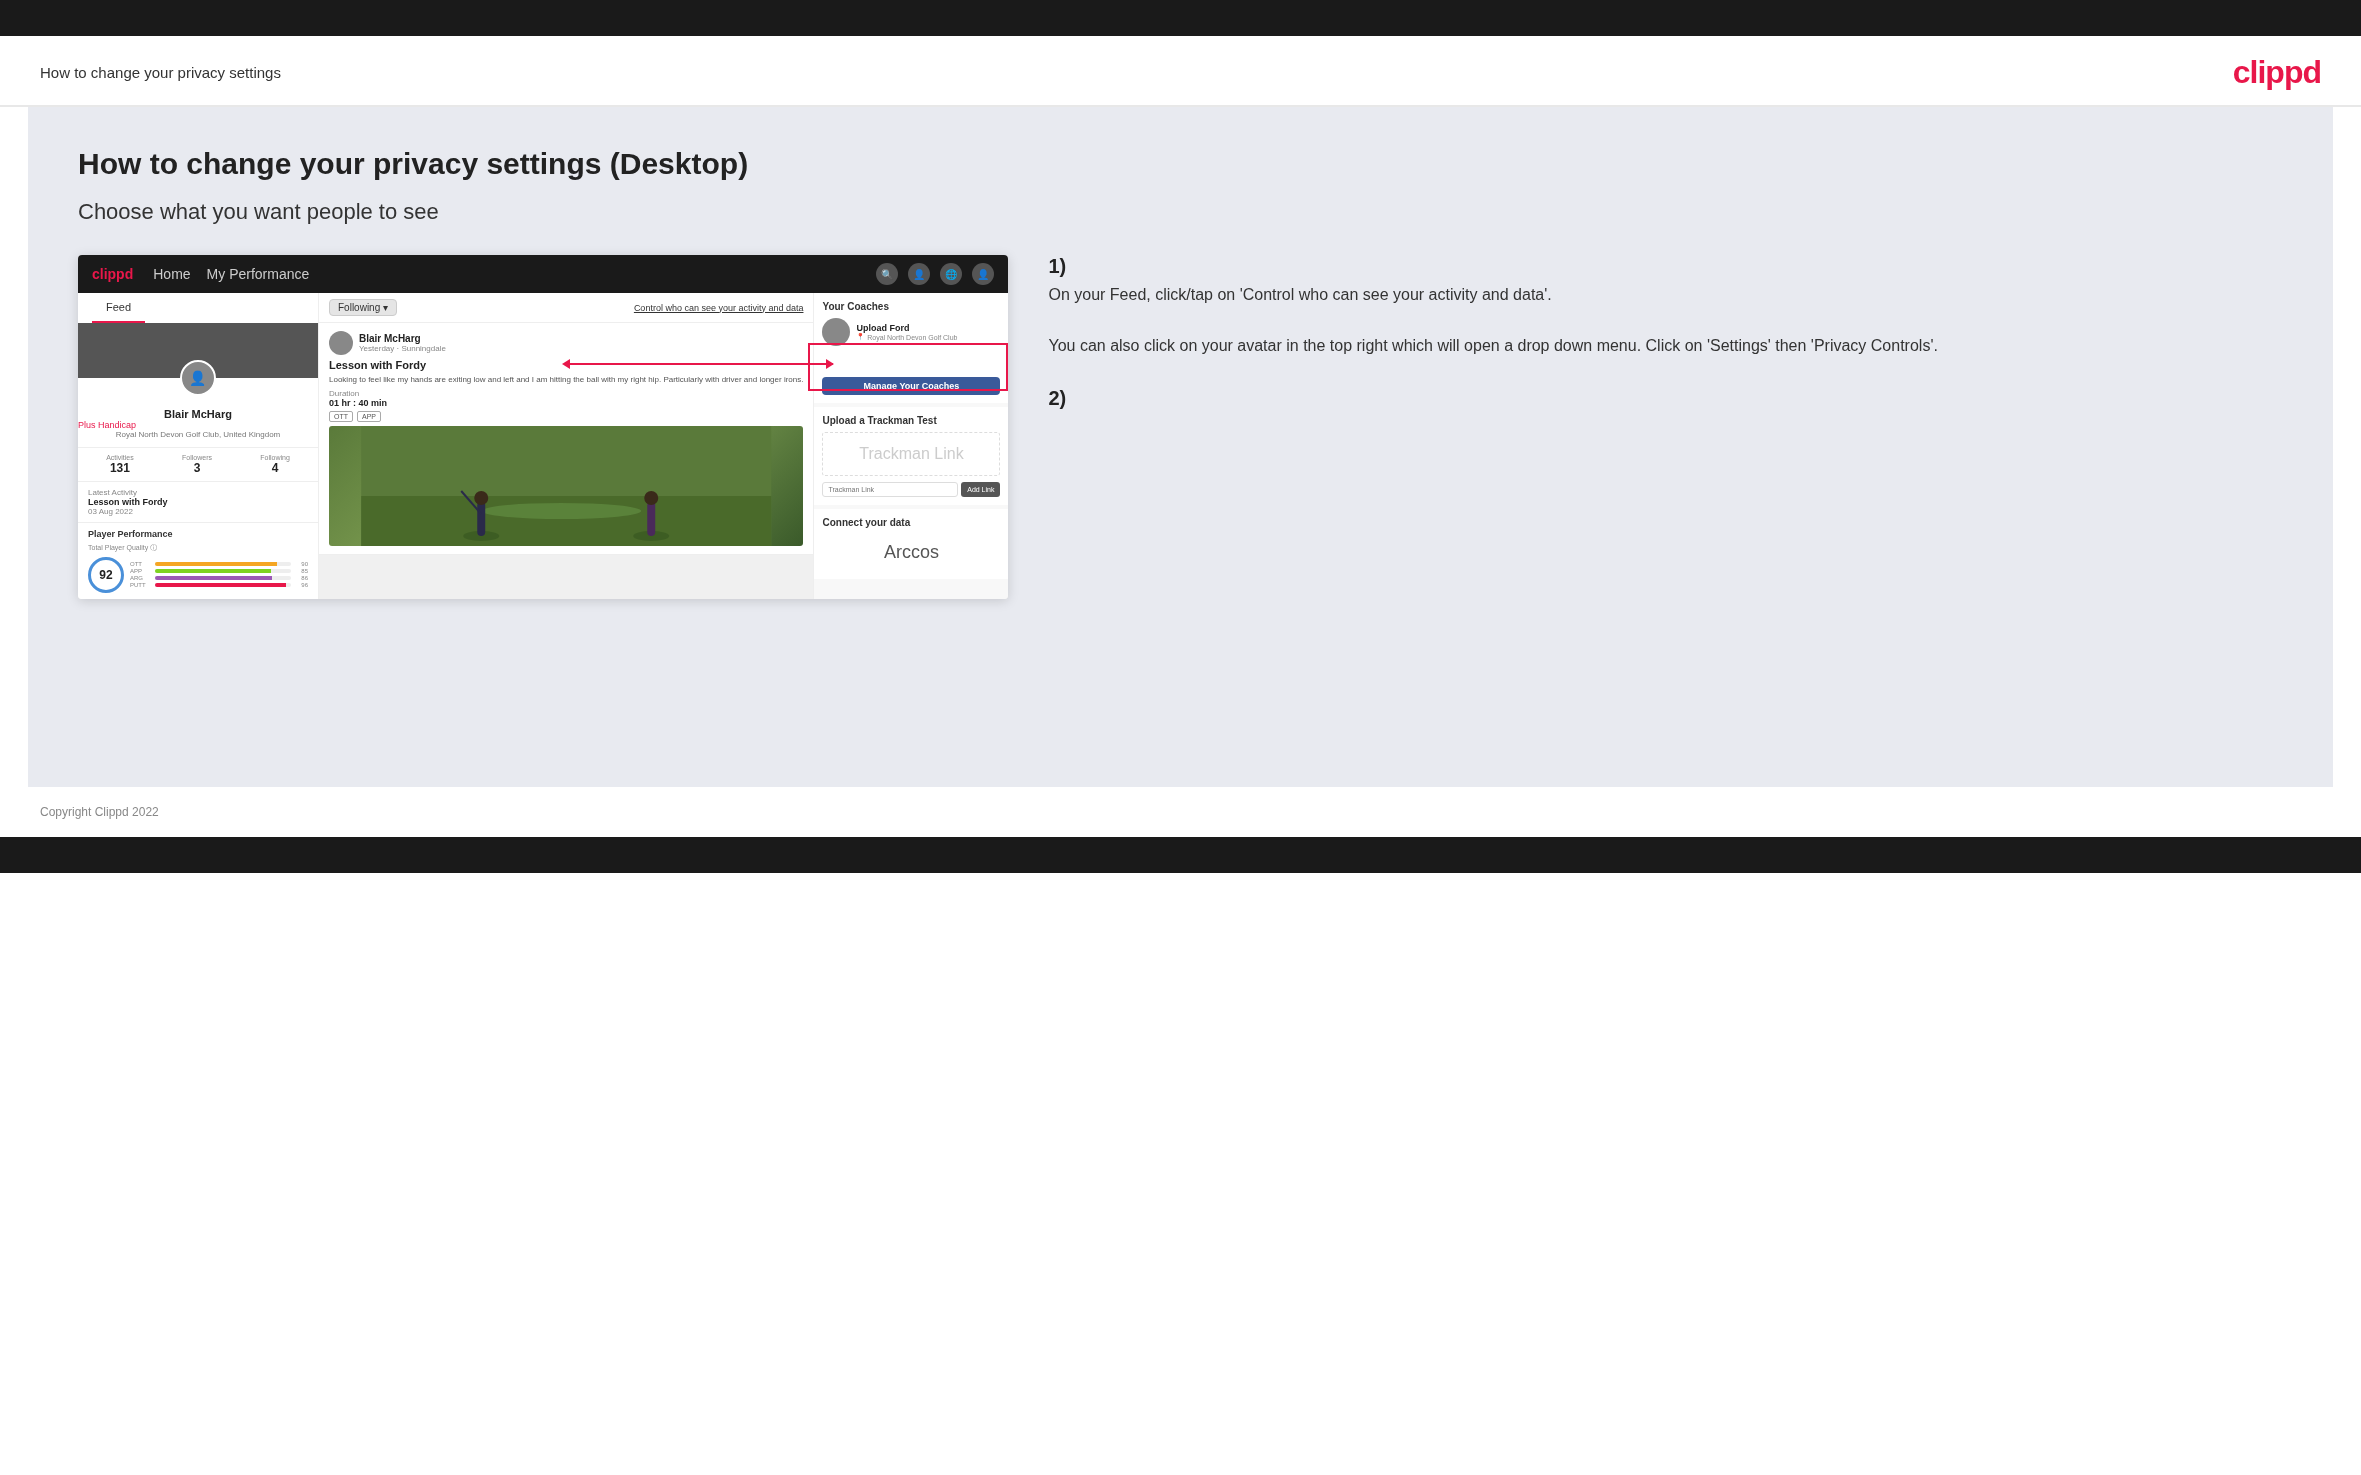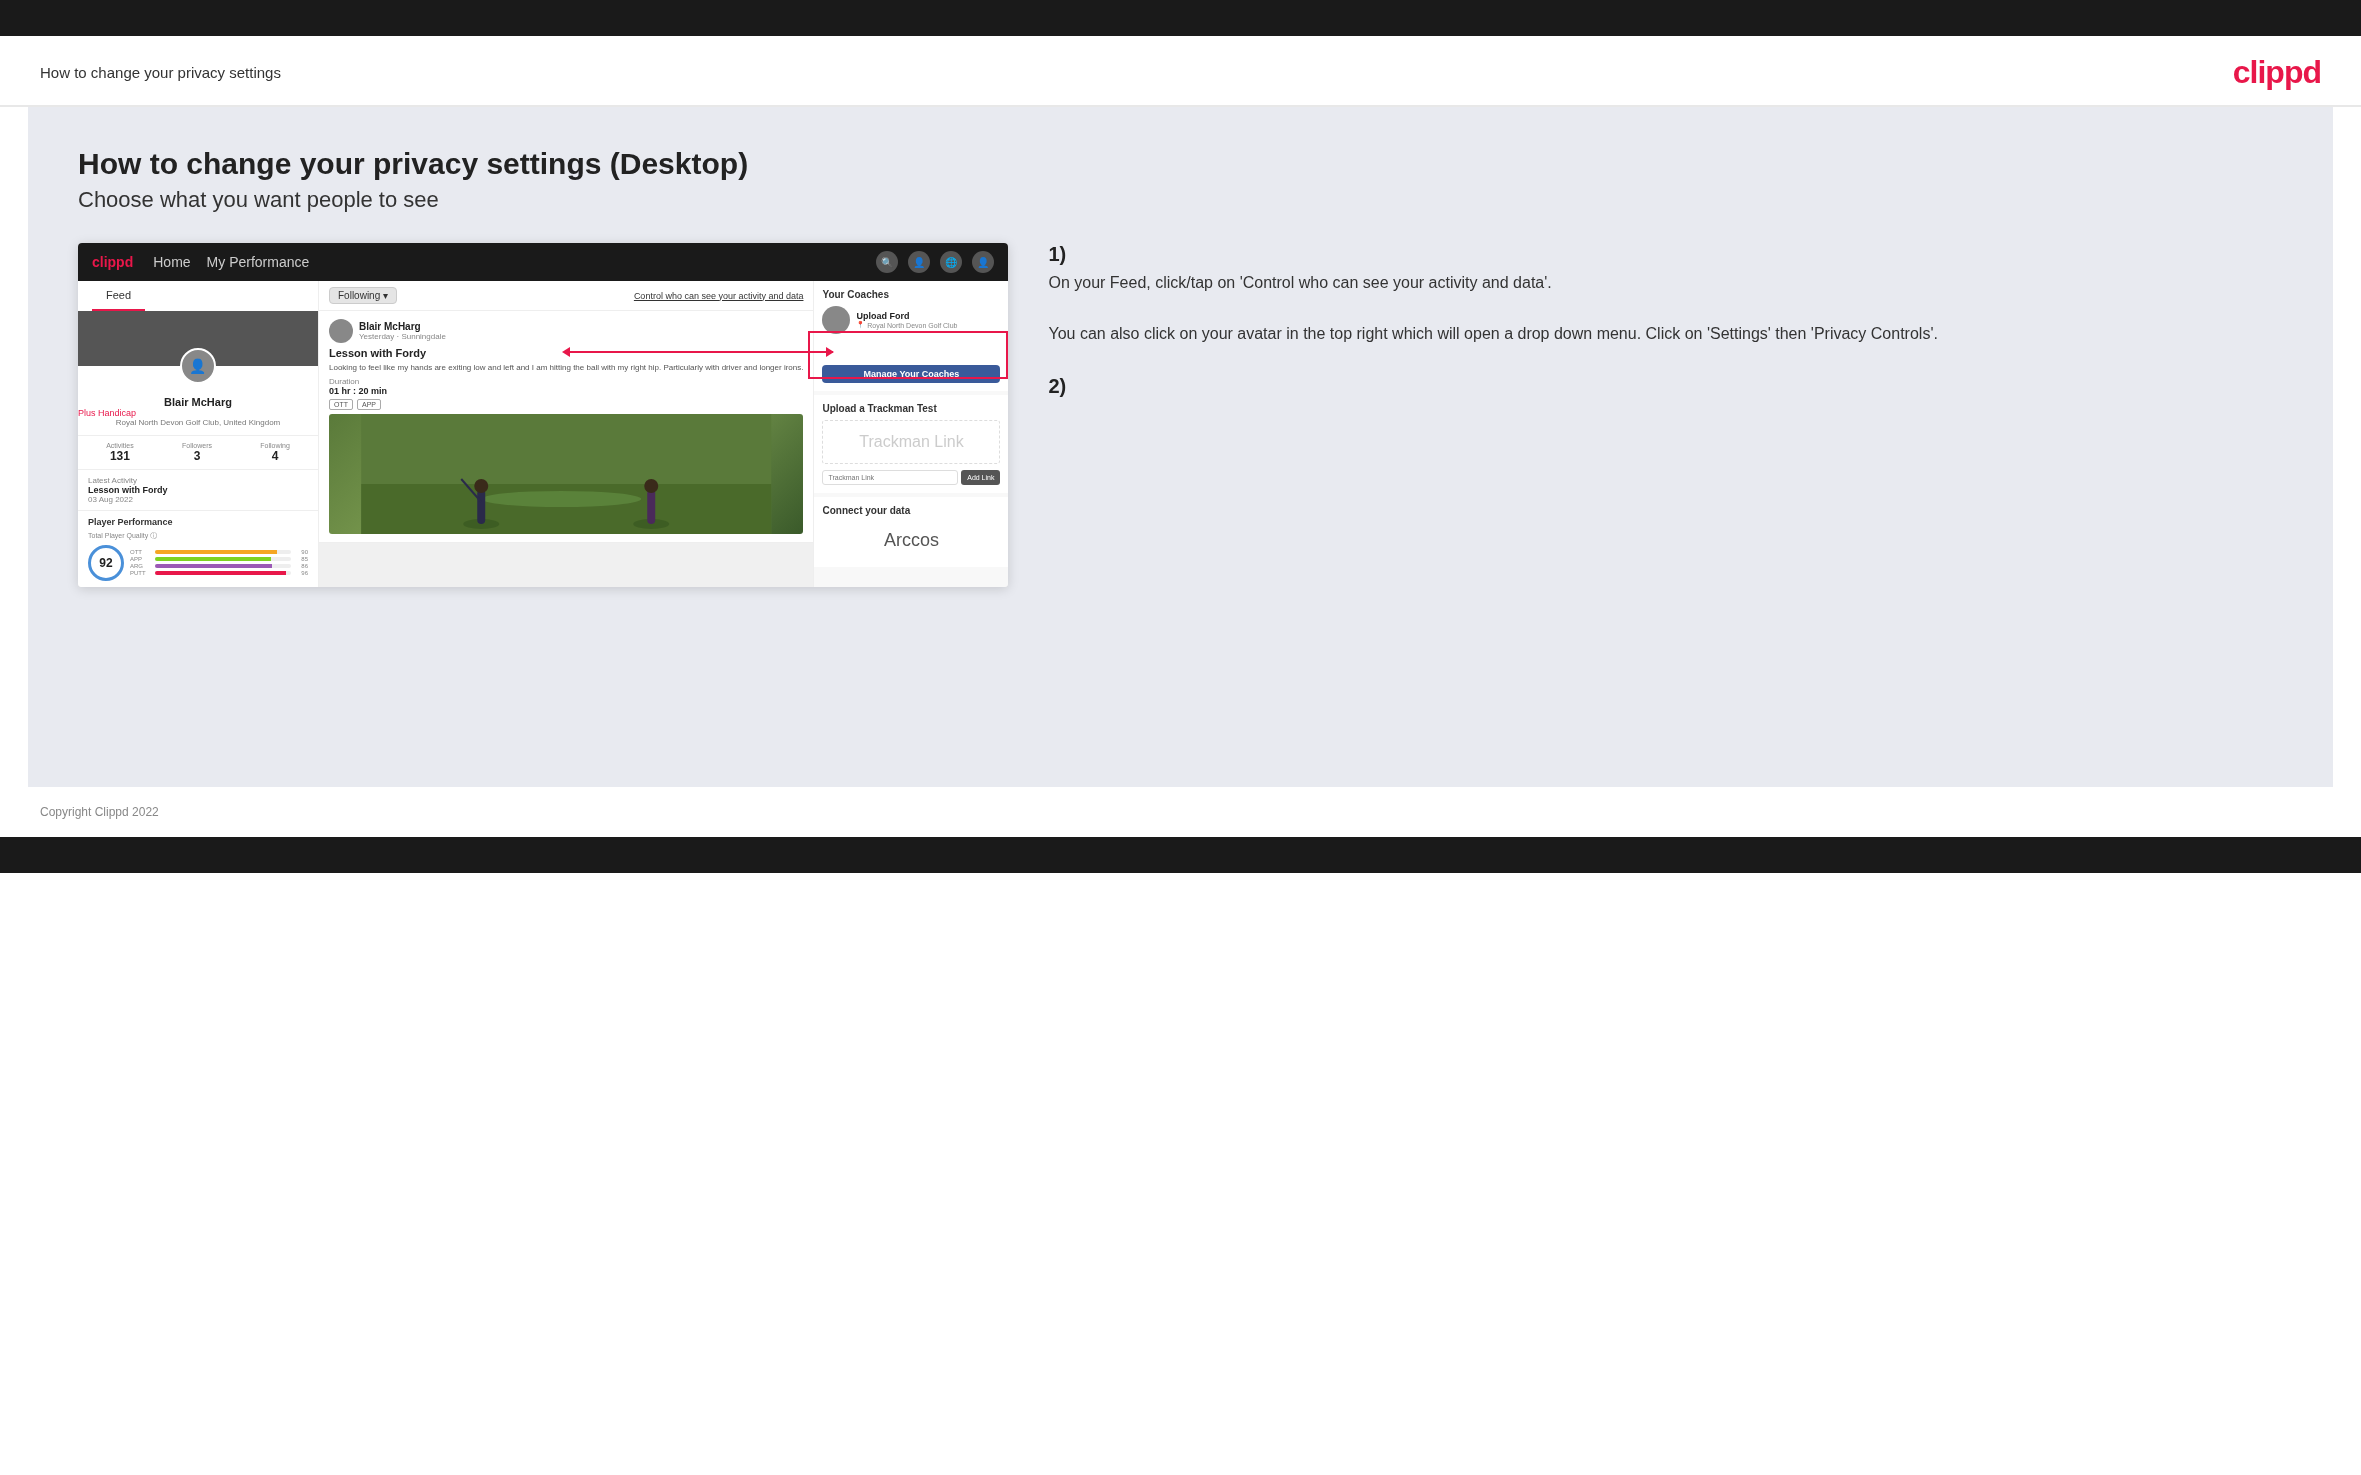--- a/index.html
+++ b/index.html
@@ -42,21 +42,21 @@
       background: #e8eaf0;
       margin: 0 28px;
       padding: 40px 50px 50px 50px;
       min-height: 680px;
     }
 
     .page-title {
       font-size: 30px;
       font-weight: 700;
       color: #222;
-      margin-bottom: 6px;
+      margin-bottom: 18px;
     }
     .page-subtitle {
       font-size: 22px;
       font-weight: 400;
       color: #333;
       margin-bottom: 30px;
     }
 
     
     .content-cols {
@@ -659,21 +659,21 @@
             <div class="feed-post">
               <div class="post-user">
                 <div class="post-avatar"></div>
                 <div>
                   <div class="post-name">Blair McHarg</div>
                   <div class="post-meta">Yesterday · Sunningdale</div>
                 </div>
               </div>
               <div class="post-title">Lesson with Fordy</div>
               <div class="post-body">Looking to feel like my hands are exiting low and left and I am hitting the ball with my right hip. Particularly with driver and longer irons.</div>
-              <div class="post-duration">Duration<br><span>01 hr : 20 min</span></div>
+              <div class="post-duration">Duration<br><span>01 hr : 40 min</span></div>
               <div class="post-tags">
                 <span class="tag">OTT</span>
                 <span class="tag">APP</span>
               </div>
               <div class="post-image">
 
                 <svg width="100%" height="120" viewBox="0 0 410 120" xmlns="http://www.w3.org/2000/svg">
                   <rect width="410" height="120" fill="#5a7a3a"></rect>
                   <rect y="70" width="410" height="50" fill="#4a6a2a"></rect>
                   <ellipse cx="200" cy="85" rx="80" ry="8" fill="#6a9a4a" opacity="0.5"></ellipse>

